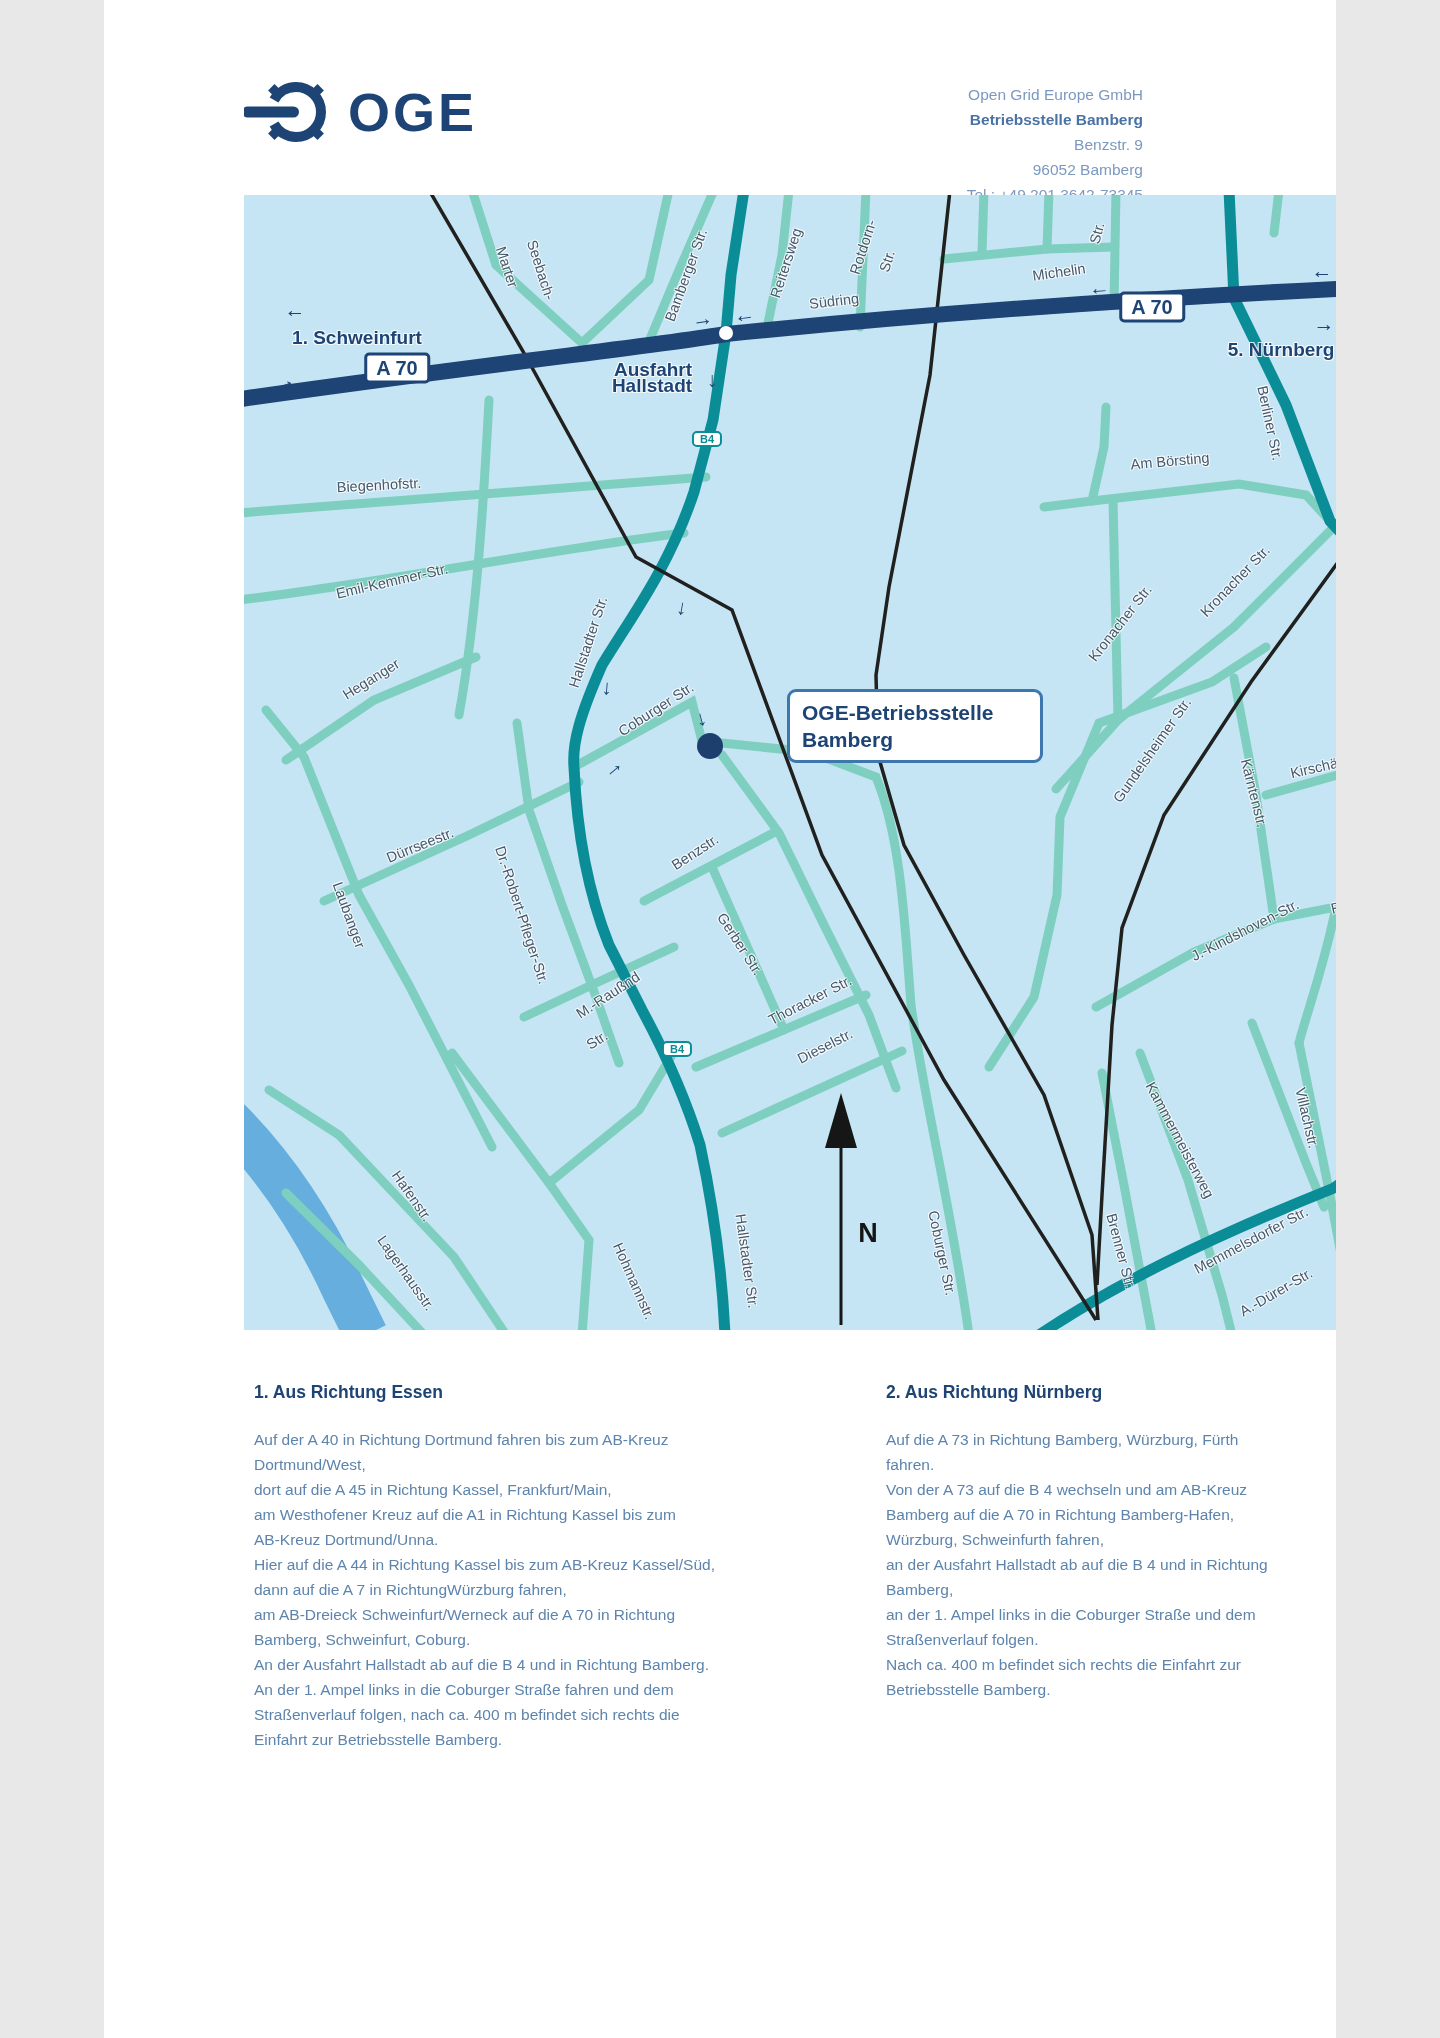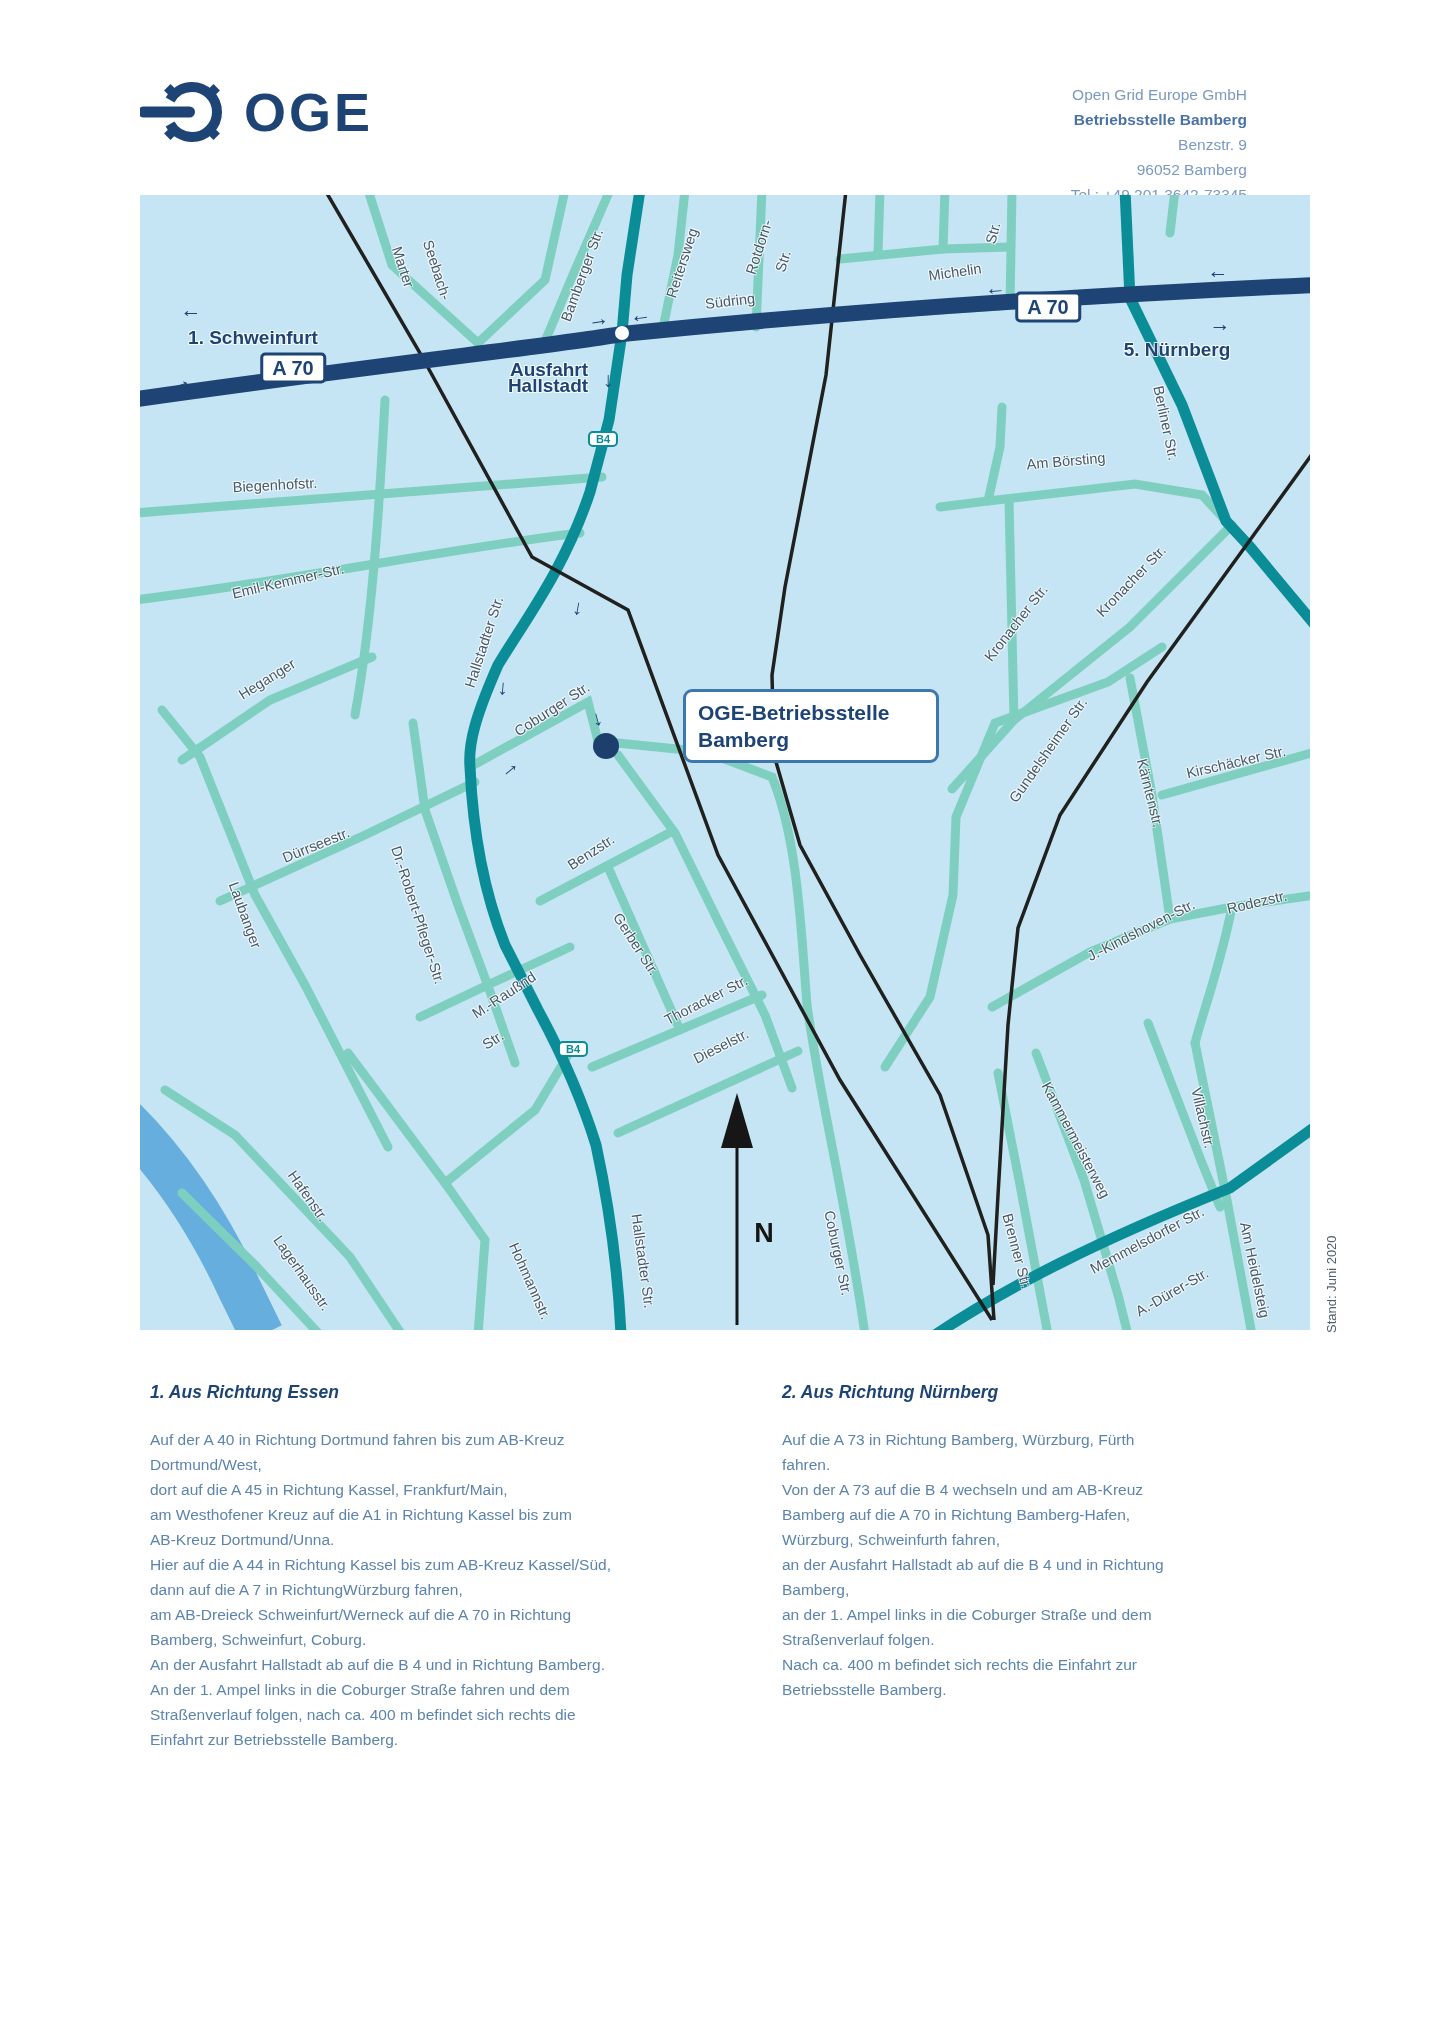--- a/index.html
+++ b/index.html
@@ -1,16 +1,16 @@
 <!DOCTYPE html>
 <html><head>
 <meta charset="utf-8">
 <style>
   html,body{margin:0;padding:0;background:#e8e8e8;}
-  .page{position:relative;width:1440px;height:2038px;background:#ffffff;overflow:hidden;
+  .page{position:relative;width:1232px;height:2038px;background:#ffffff;overflow:hidden;
         font-family:"Liberation Sans","DejaVu Sans",sans-serif;margin:0 auto;}
   
   .logo{position:absolute;left:140px;top:70px;}
   .address{position:absolute;right:193px;top:82px;text-align:right;
            font-size:15.5px;line-height:25px;color:#7b99c0;}
   .address .bold{color:#4a72a5;font-weight:bold;}
   
   .map{position:absolute;left:140px;top:195px;width:1170px;height:1135px;
        background:#c5e5f4;overflow:hidden;}
   .map-svg{position:absolute;left:0;top:0;width:1170px;height:1135px;}
@@ -29,21 +29,21 @@
            border:3px solid #3e76ae;border-radius:9px;padding:7px 12px;
            color:#1d4474;font-weight:bold;font-size:21px;line-height:27px;}
   .marker-dot{position:absolute;left:453px;top:538px;width:26px;height:26px;
               background:#1d3f6e;border-radius:50%;}
   
   .stand{position:absolute;left:1324px;top:1333px;width:170px;font-size:13px;color:#4e5f70;
          transform-origin:0 0;transform:rotate(-90deg);}
   
   .col{position:absolute;top:1382px;width:535px;}
   .col.c1{left:150px;} .col.c2{left:782px;}
-  .col h3{margin:0 0 24px 0;font-size:17.5px;color:#1d4474;font-style:italic;}
+  .col h3{margin:0 0 24px 0;font-size:17.5px;color:#1d4474;}
   .col p{margin:0;font-size:15.5px;line-height:25px;color:#5d84ad;white-space:pre-line;}
 </style>
 </head>
 <body>
 
 <div class="page">
 
   <div class="logo">
     <svg width="310" height="88" viewBox="0 0 310 88">
       <g fill="none" stroke="#1d4474">

